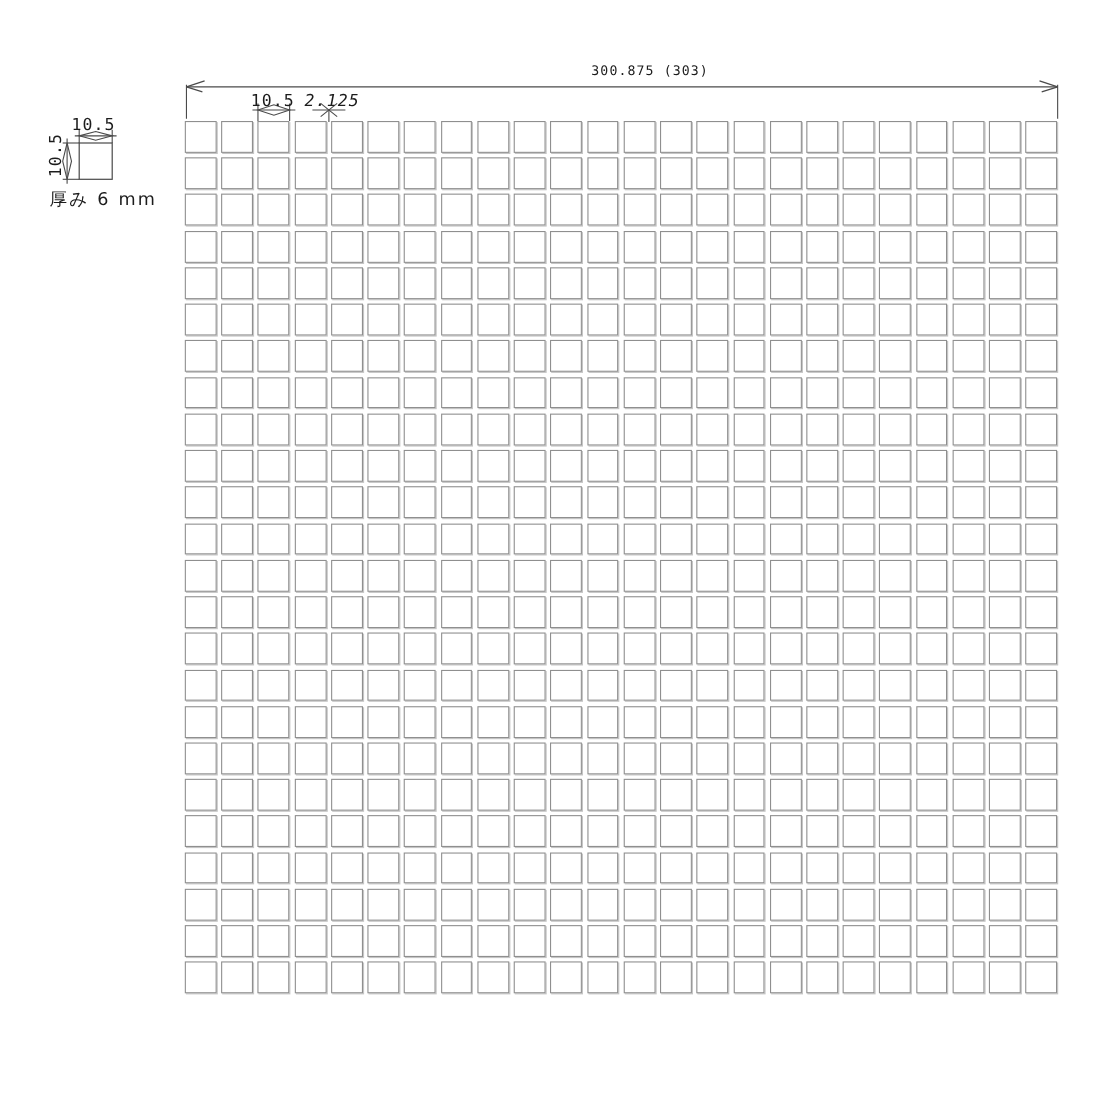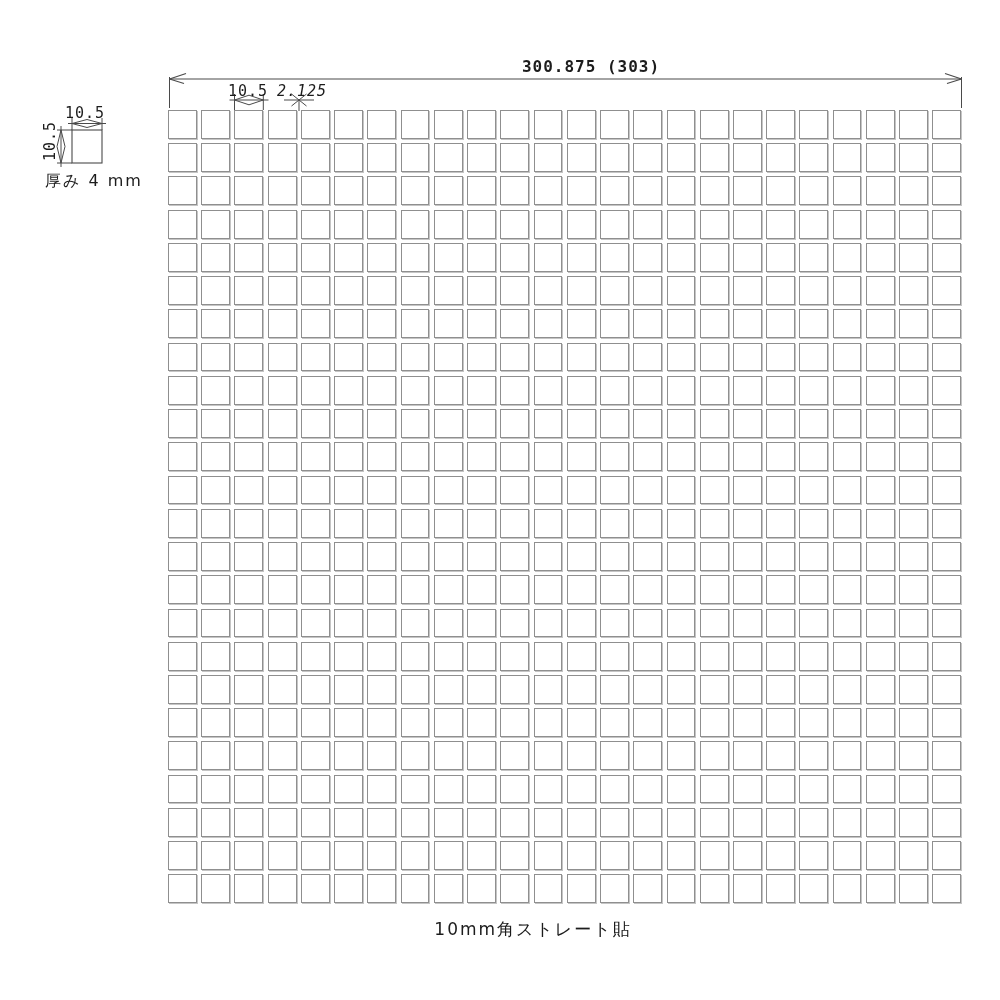--- a/index.html
+++ b/index.html
@@ -21,21 +21,21 @@
   }
   
   .dim-label {
     position: absolute;
     font-family: "DejaVu Sans Mono", "Liberation Mono", monospace;
     color: var(--text);
     white-space: nowrap;
     text-align: center;
     letter-spacing: 1px;
   }
-  .lbl-overall { left: 491px; top: 57px; width: 200px; font-size: 16px; font-weight: bold; }
+  .lbl-overall { left: 491px; top: 57px; width: 200px; font-size: 12px; }
   .lbl-tile    { left: 218px; top: 82px; width: 60px;  font-size: 15px; }
   .lbl-joint   { left: 271px; top: 82px; width: 62px;  font-size: 15px; font-style: italic; }
   .lbl-detail-w { left: 55px; top: 104px; width: 60px; font-size: 15px; }
   .lbl-detail-h {
     left: 20px; top: 132px; width: 60px; font-size: 15px;
     transform: rotate(-90deg); transform-origin: center center;
   }
   .lbl-thickness {
     left: 45px; top: 171px; width: 140px; font-size: 16px;
     text-align: left; letter-spacing: 2px;
@@ -712,16 +712,15 @@
       <div class="tile"></div>
       <div class="tile"></div>
       <div class="tile"></div>
     </div>
 
   <div class="dim-label lbl-overall">300.875 (303)</div>
   <div class="dim-label lbl-tile">10.5</div>
   <div class="dim-label lbl-joint">2.125</div>
   <div class="dim-label lbl-detail-w">10.5</div>
   <div class="dim-label lbl-detail-h">10.5</div>
-  <div class="dim-label lbl-thickness">厚み 4 mm</div>
-  <div class="lbl-caption">10mm角ストレート貼</div>
+  <div class="dim-label lbl-thickness">厚み 6 mm</div>
 
 </div>
 
 </body></html>

